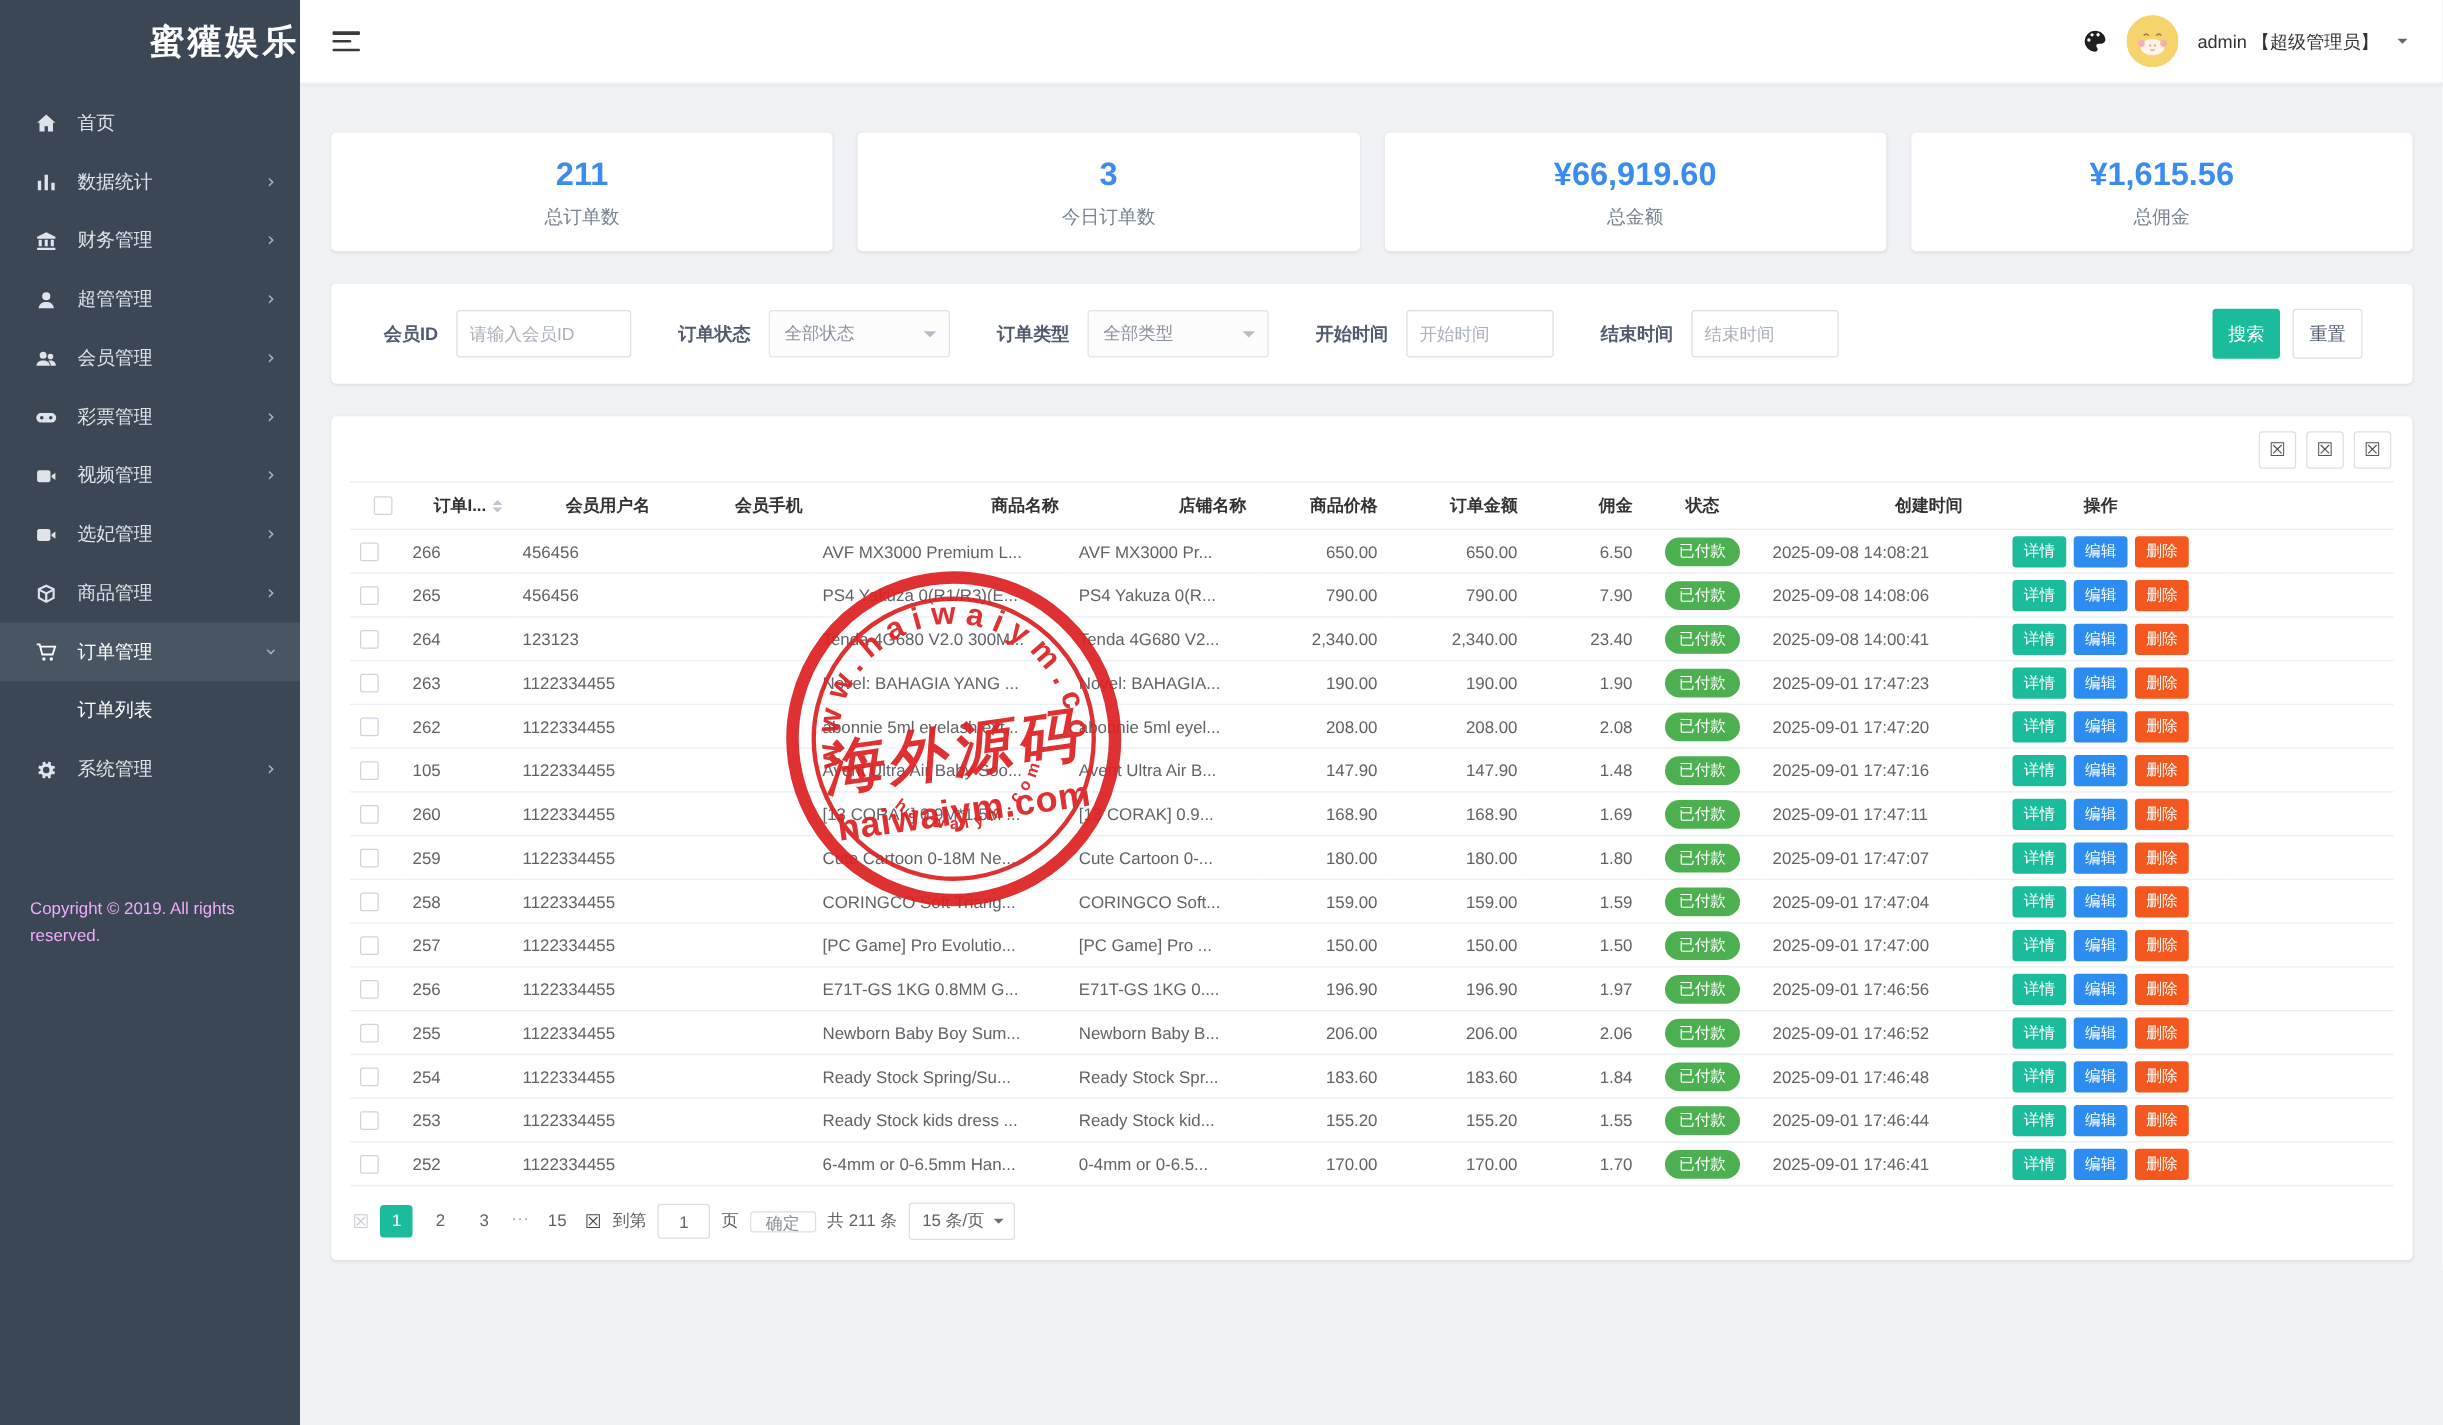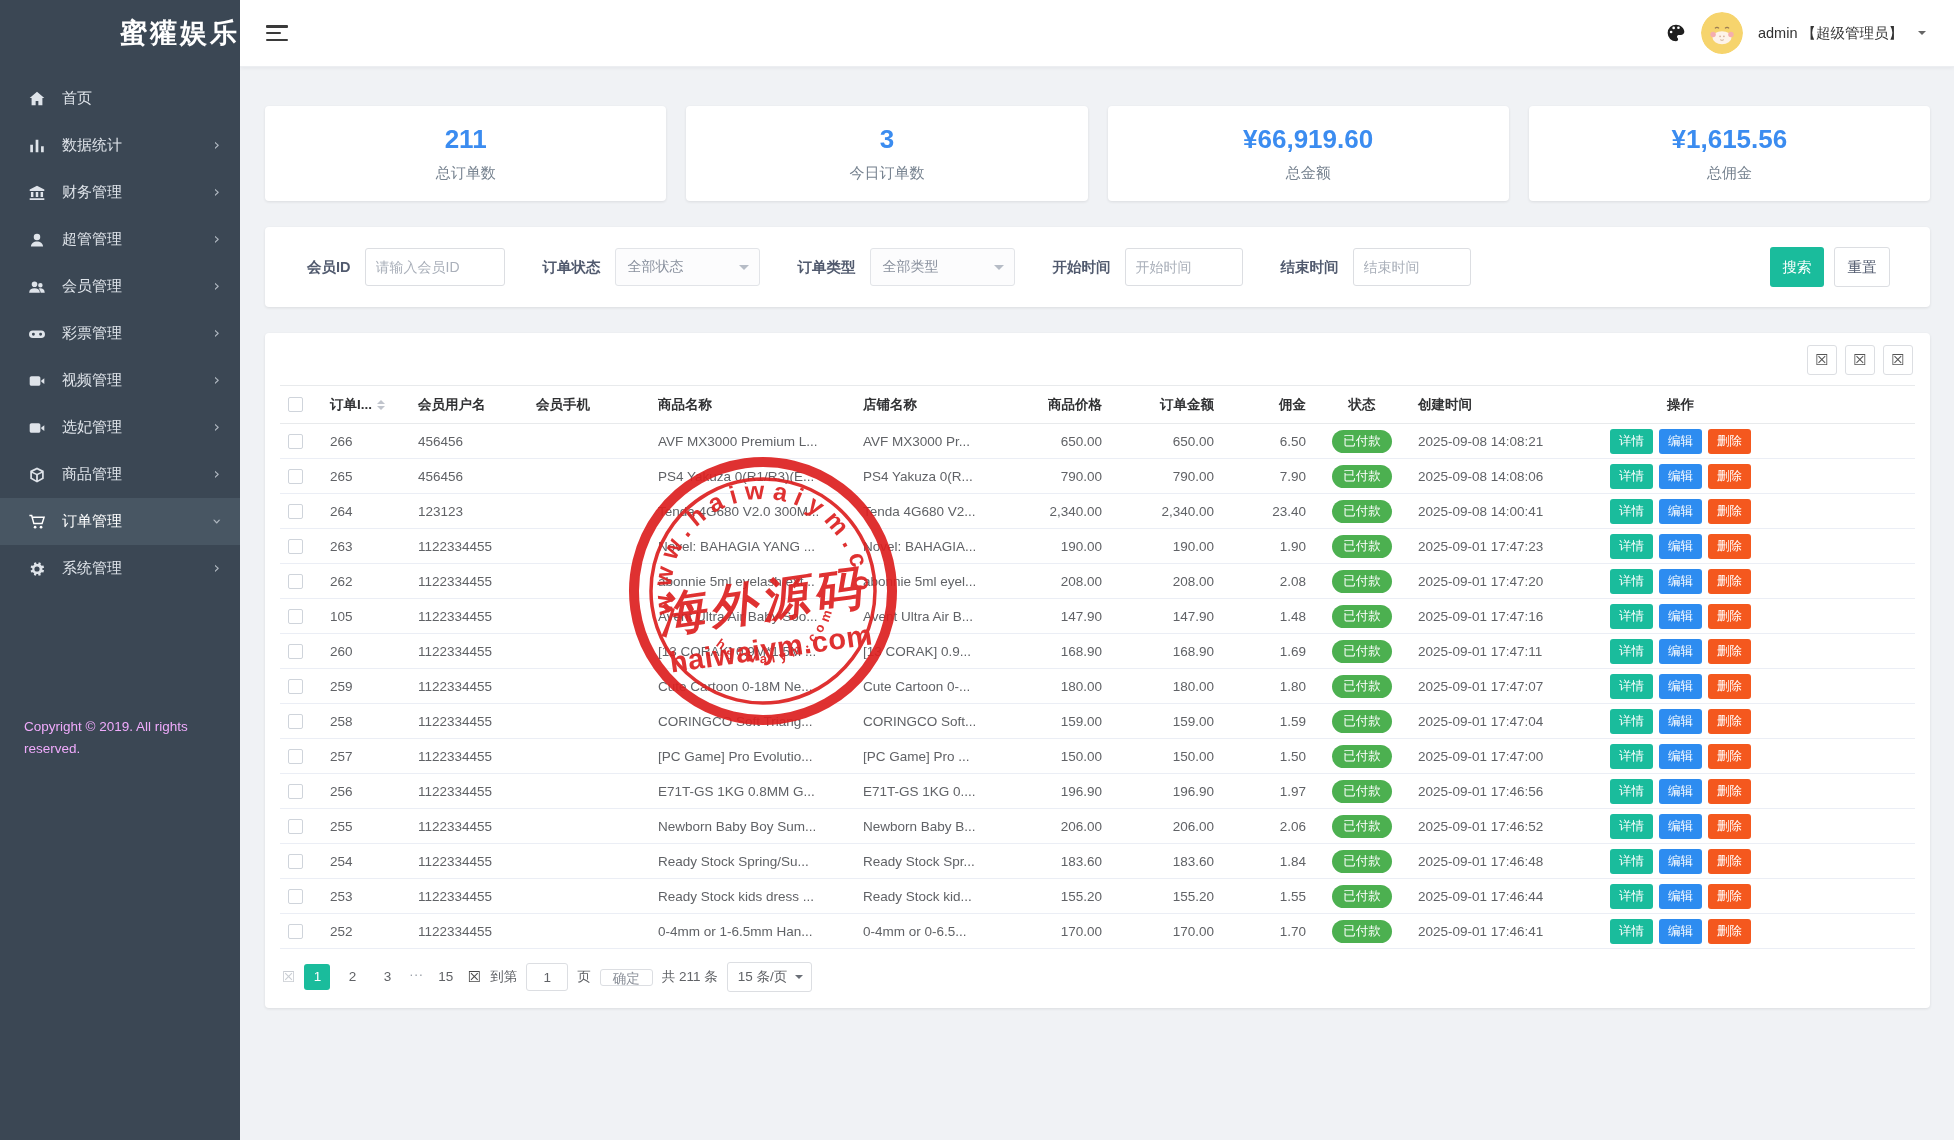--- a/index.html
+++ b/index.html
@@ -55,21 +55,21 @@
   .f-actions { margin-left:auto; display:flex; gap:10px; }
   .btn-search { width:54px; height:40px; background:#1abc9c; color:#fff; border:none; border-radius:3px; font-size:14.5px; font-family:inherit; cursor:pointer; }
   .btn-reset { width:56px; height:40px; background:#fff; color:#515a6e; border:1px solid #dcdee2; border-radius:3px; font-size:14.5px; font-family:inherit; cursor:pointer; }
   
   .table-panel { margin-top:26px; background:#fff; border-radius:4px; box-shadow:0 1px 3px rgba(0,0,0,.09); padding:10px 15px 16px; }
   .table-toolbar { display:flex; justify-content:flex-end; gap:8px; padding:2px 2px 10px; }
   .icon-btn { width:30px; height:30px; border:1px solid #dcdee2; border-radius:3px; background:#fff; cursor:pointer;
     display:flex; align-items:center; justify-content:center; font-size:15px; color:#555; font-family:"DejaVu Sans",sans-serif; }
   table { width:100%; border-collapse:collapse; table-layout:fixed; font-size:13.5px; color:#606266; }
   thead th { height:38px; border-top:1px solid #e8eaec; border-bottom:1px solid #e8eaec; font-size:13.5px; color:#303133;
-    font-weight:bold; text-align:left; padding:0 8px; white-space:nowrap; overflow:hidden; }
+    font-weight:bold; text-align:right; padding:0 8px; white-space:nowrap; overflow:hidden; }
   tbody td { height:35px; border-bottom:1px solid #ebeef5; padding:0 8px; white-space:nowrap; overflow:hidden; text-overflow:ellipsis; }
   th.num, td.num { text-align:right; }
   th.center, td.center { text-align:center; }
   .checkbox { display:inline-block; width:15px; height:15px; border:1px solid #cfd4db; border-radius:2px; background:#fff; cursor:pointer; vertical-align:middle; }
   .sort { display:inline-flex; flex-direction:column; gap:2px; margin-left:5px; vertical-align:middle; }
   .sort i { width:0; height:0; border:4px solid transparent; display:block; }
   .sort .up { border-bottom-color:#c0c4cc; border-top-width:0; }
   .sort .dn { border-top-color:#c0c4cc; border-bottom-width:0; }
   .badge { display:inline-block; padding:4px 11px; background:#4cb050; color:#fff; font-size:12.5px; border-radius:12px; line-height:1.2; }
   .ops-btn { display:inline-block; border:none; border-radius:3px; color:#fff; font-size:12.5px; padding:5px 9px; margin:0 3px; cursor:pointer; font-family:inherit; line-height:1.2; }
@@ -181,20 +181,21 @@
             <g fill="none" stroke="currentColor" stroke-width="1.3">
               <path d="M1.2 2.2h2.1l1.9 7.2h7.3l1.8-5.6H4.2"></path>
             </g>
             <circle cx="6.3" cy="12.6" r="1.2"></circle>
             <circle cx="11.6" cy="12.6" r="1.2"></circle>
           </svg>
         </span>
         <span class="mi-label">订单管理</span>
         <span class="chev down">›</span>
       </div>
+      <div class="sub-item"><span>订单列表</span></div>
       <div class="menu-item">
         <span class="mi-icon">
           <svg viewBox="0 0 16 16">
             <path d="M14.3 9.2l-1.6-.46a4.9 4.9 0 0 0 .02-1.45l1.58-.5-.57-1.87-1.62.3a5 5 0 0 0-1-1.04l.34-1.6L9.6 2l-.52 1.56a4.9 4.9 0 0 0-1.45.02L7.1 2 5.24 2.6l.3 1.62a5 5 0 0 0-1.04 1l-1.6-.34-.6 1.88 1.56.52a4.9 4.9 0 0 0 .02 1.45l-1.58.5.57 1.87 1.62-.3a5 5 0 0 0 1 1.04l-.34 1.6 1.85.58.52-1.56a4.9 4.9 0 0 0 1.45-.02l.5 1.58 1.87-.57-.3-1.62a5 5 0 0 0 1.04-1l1.6.34zM8 10.3A2.3 2.3 0 1 1 8 5.7a2.3 2.3 0 0 1 0 4.6z"></path>
           </svg>
         </span>
         <span class="mi-label">系统管理</span>
         <span class="chev ">›</span>
       </div>
     </nav>
@@ -541,21 +542,21 @@
               <td class="center"><span class="badge">已付款</span></td>
               <td>2025-09-01 17:46:44</td>
               <td class="center"><button class="ops-btn detail">详情</button><button class="ops-btn edit">编辑</button><button class="ops-btn del">删除</button></td>
               <td></td>
             </tr>
             <tr>
               <td><span class="checkbox"></span></td>
               <td>252</td>
               <td>1122334455</td>
               <td></td>
-              <td>0-4mm or 1-6.5mm Han...</td>
+              <td>6-4mm or 0-6.5mm Han...</td>
               <td>0-4mm or 0-6.5...</td>
               <td class="num">170.00</td>
               <td class="num">170.00</td>
               <td class="num">1.70</td>
               <td class="center"><span class="badge">已付款</span></td>
               <td>2025-09-01 17:46:41</td>
               <td class="center"><button class="ops-btn detail">详情</button><button class="ops-btn edit">编辑</button><button class="ops-btn del">删除</button></td>
               <td></td>
             </tr>
           </tbody>

